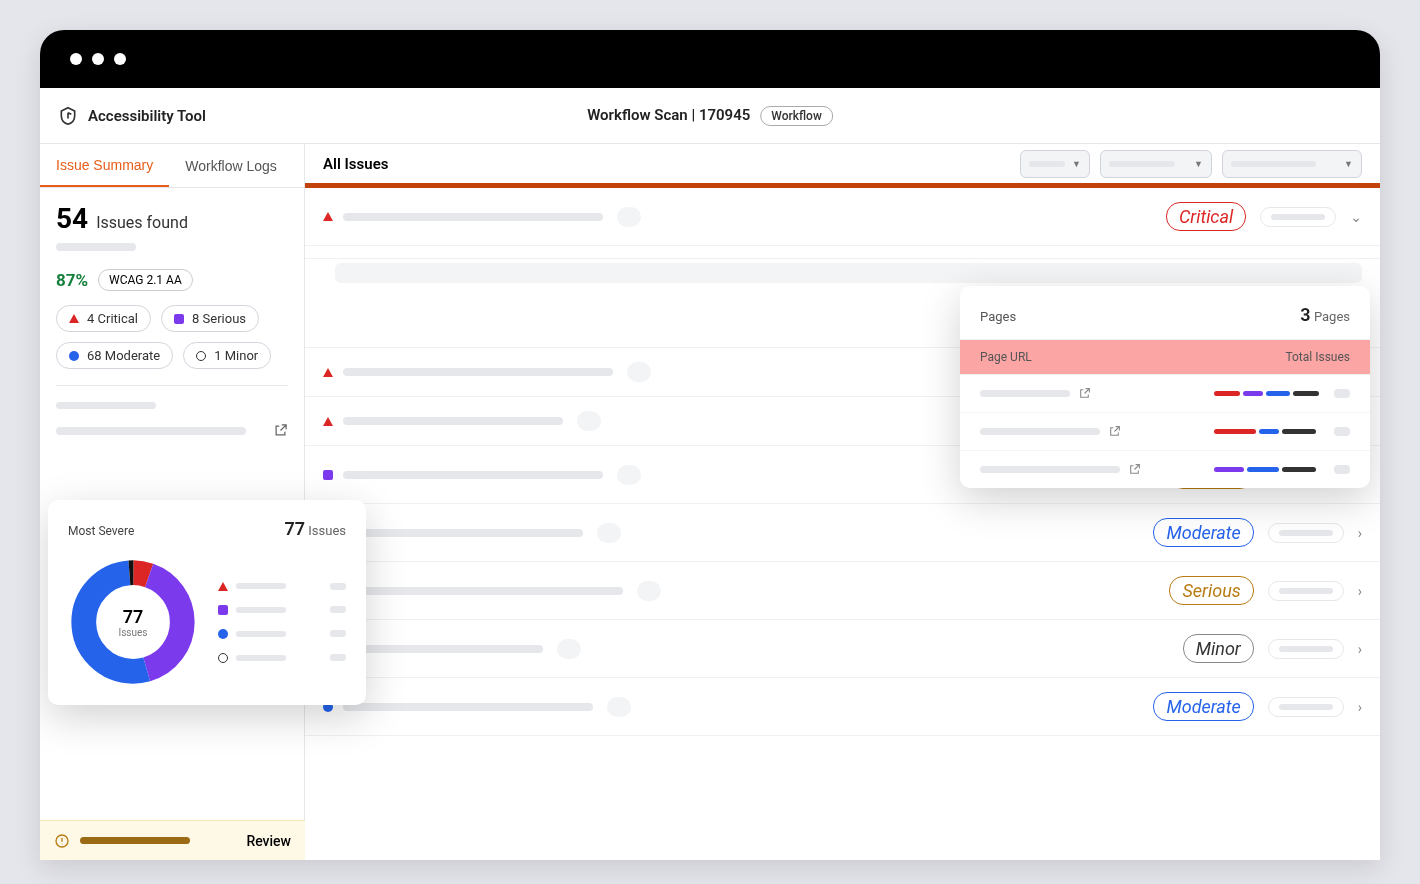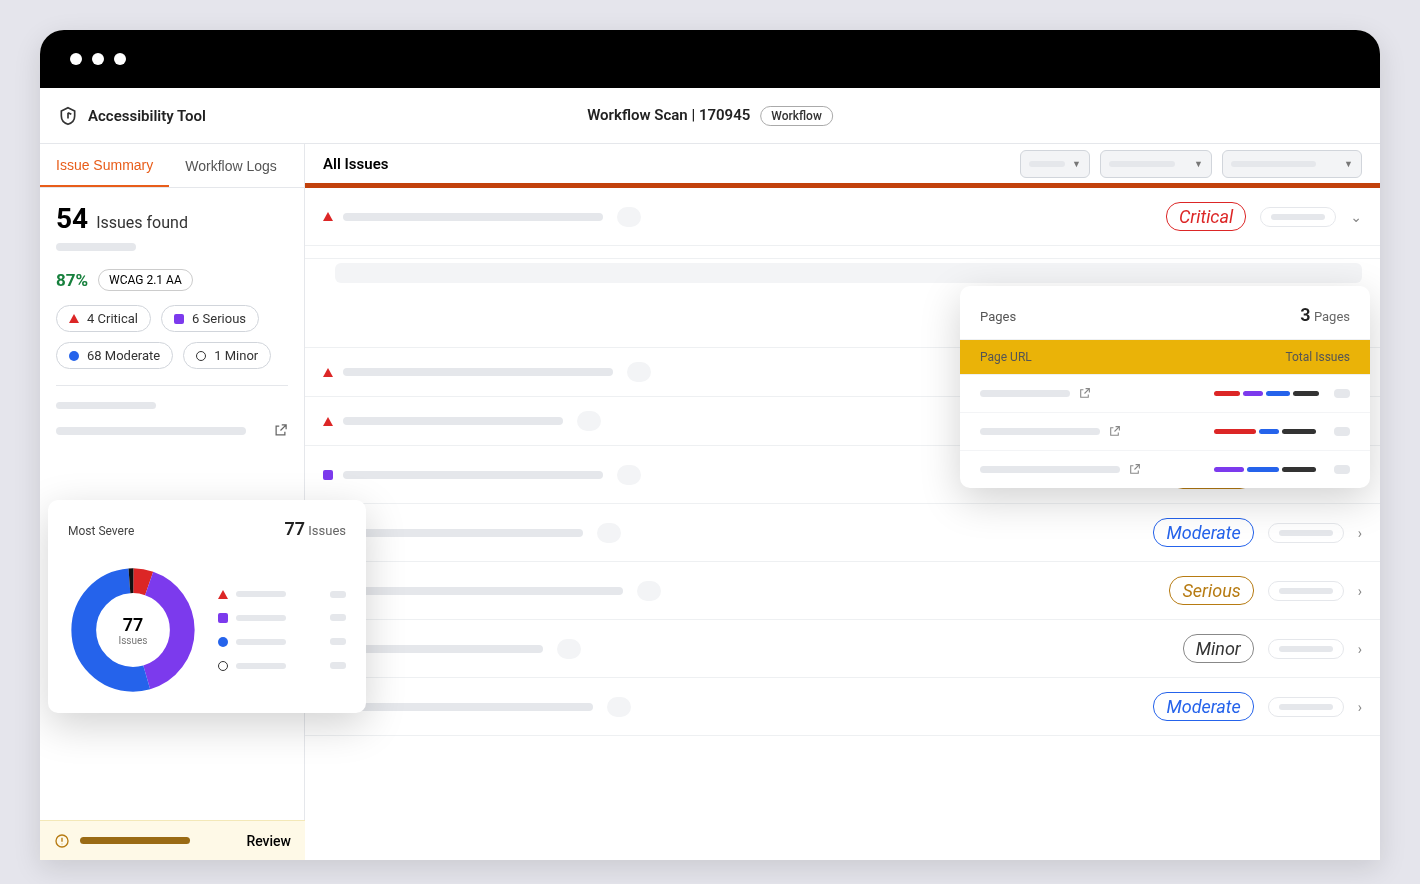--- a/index.html
+++ b/index.html
@@ -68,41 +68,41 @@
   .nested{border-top:1px solid #EEF0F2;border-bottom:1px solid #EEF0F2;padding:4px 18px 4px 30px;}
   .nrow{padding:10px 12px;border-radius:6px;}
   .nrow .stub{height:8px;}
   .nrow.sel{background:#F3F4F6;}
 
   .reviewbar{position:absolute;bottom:0;left:0;width:265px;height:40px;background:#FEF9E7;display:flex;align-items:center;justify-content:space-between;padding:0 14px;font-size:14px;border-top:1px solid #F3E8B8;}
   .rb-left{display:flex;align-items:center;gap:10px;}
 
   
   .donutcard{position:absolute;top:470px;left:8px;width:318px;background:#fff;border-radius:10px;box-shadow:0 12px 40px rgba(0,0,0,0.18);padding:18px 20px;z-index:5;}
-  .dc-head{display:flex;justify-content:space-between;align-items:baseline;margin-bottom:26px;}
+  .dc-head{display:flex;justify-content:space-between;align-items:baseline;margin-bottom:18px;}
   .dc-head .l{font-size:12px;color:#444;}
   .dc-head .r{font-size:13px;color:#666;}
   .dc-head .r strong{font-size:18px;color:#222;font-weight:600;}
   .dc-body{display:flex;gap:20px;}
   .donut{width:130px;height:130px;position:relative;}
   .dcenter{position:absolute;top:50%;left:50%;transform:translate(-50%,-50%);text-align:center;}
   .dcenter .n{font-size:18px;font-weight:600;}
   .dcenter .t{font-size:10px;color:#777;}
   .legend{flex:1;display:flex;flex-direction:column;justify-content:center;gap:14px;}
   .lrow{display:flex;align-items:center;gap:8px;}
   .lrow .stub{height:6px;width:50px;}
   .lrow .lend{margin-left:auto;width:16px;height:7px;border-radius:3px;background:#E5E7EB;}
 
   
   .pagescard{position:absolute;top:256px;right:10px;width:410px;background:#fff;border-radius:10px;box-shadow:0 12px 40px rgba(0,0,0,0.18);z-index:5;overflow:hidden;}
   .pc-head{display:flex;justify-content:space-between;align-items:baseline;padding:18px 20px 14px;}
   .pc-head .l{font-size:13px;color:#555;}
   .pc-head .r{font-size:13px;color:#666;}
   .pc-head .r strong{font-size:18px;color:#222;font-weight:600;}
-  .pc-th{background:#eab308;border-top:1px solid #EEF0F2;border-bottom:1px solid #EEF0F2;display:flex;justify-content:space-between;padding:10px 20px;font-size:12px;color:#555;}
+  .pc-th{background:#fca5a5;border-top:1px solid #EEF0F2;border-bottom:1px solid #EEF0F2;display:flex;justify-content:space-between;padding:10px 20px;font-size:12px;color:#555;}
   .pc-row{display:flex;align-items:center;padding:12px 20px;border-bottom:1px solid #F3F4F6;}
   .pc-row:last-child{border-bottom:none;}
   .pc-url{flex:1;display:flex;align-items:center;gap:8px;}
   .pc-url .stub{height:7px;width:90px;}
   .bars{display:flex;gap:3px;align-items:center;width:110px;margin-right:10px;}
   .bar{height:5px;border-radius:3px;}
   .bred{background:#DC2626;}
   .bpur{background:#7C3AED;}
   .bblu{background:#2563EB;}
   .bblk{background:#333;}
@@ -146,21 +146,21 @@
           <span class="pct">87%</span>
           <span class="wcag">WCAG 2.1 AA</span>
         </div>
         <div class="chips" id="chips">
             <span class="chip">
               <span class="ico tri"></span>
               <span>4 Critical</span>
             </span>
             <span class="chip">
               <span class="ico sq"></span>
-              <span>6 Serious</span>
+              <span>8 Serious</span>
             </span>
             <span class="chip">
               <span class="ico ci"></span>
               <span>68 Moderate</span>
             </span>
             <span class="chip">
               <span class="ico ri"></span>
               <span>1 Minor</span>
             </span>
           </div>

